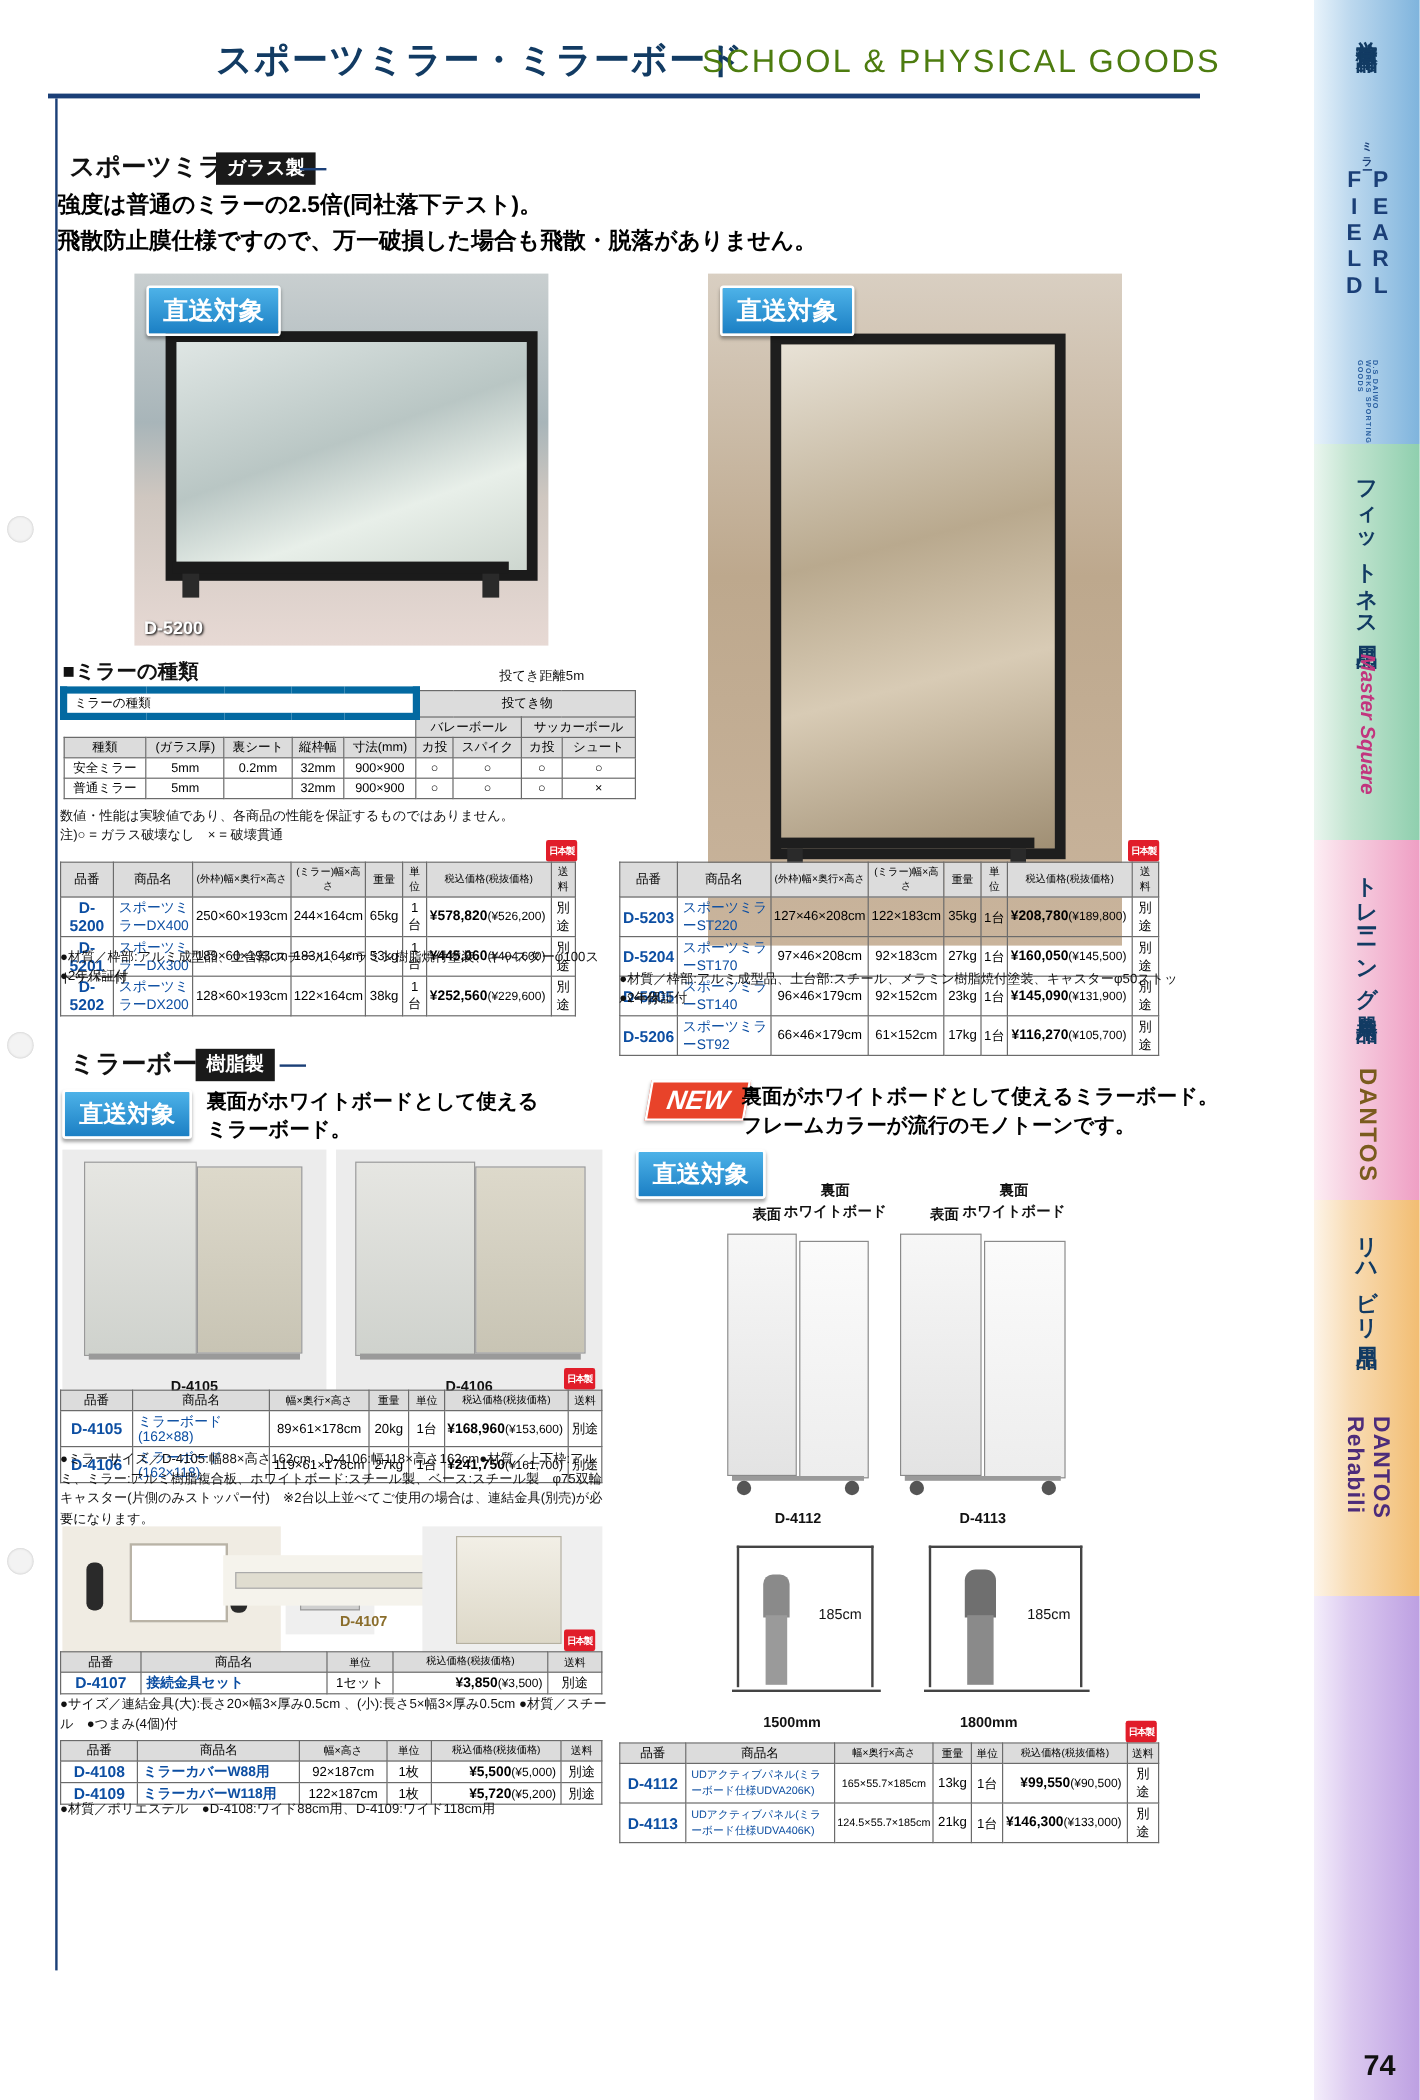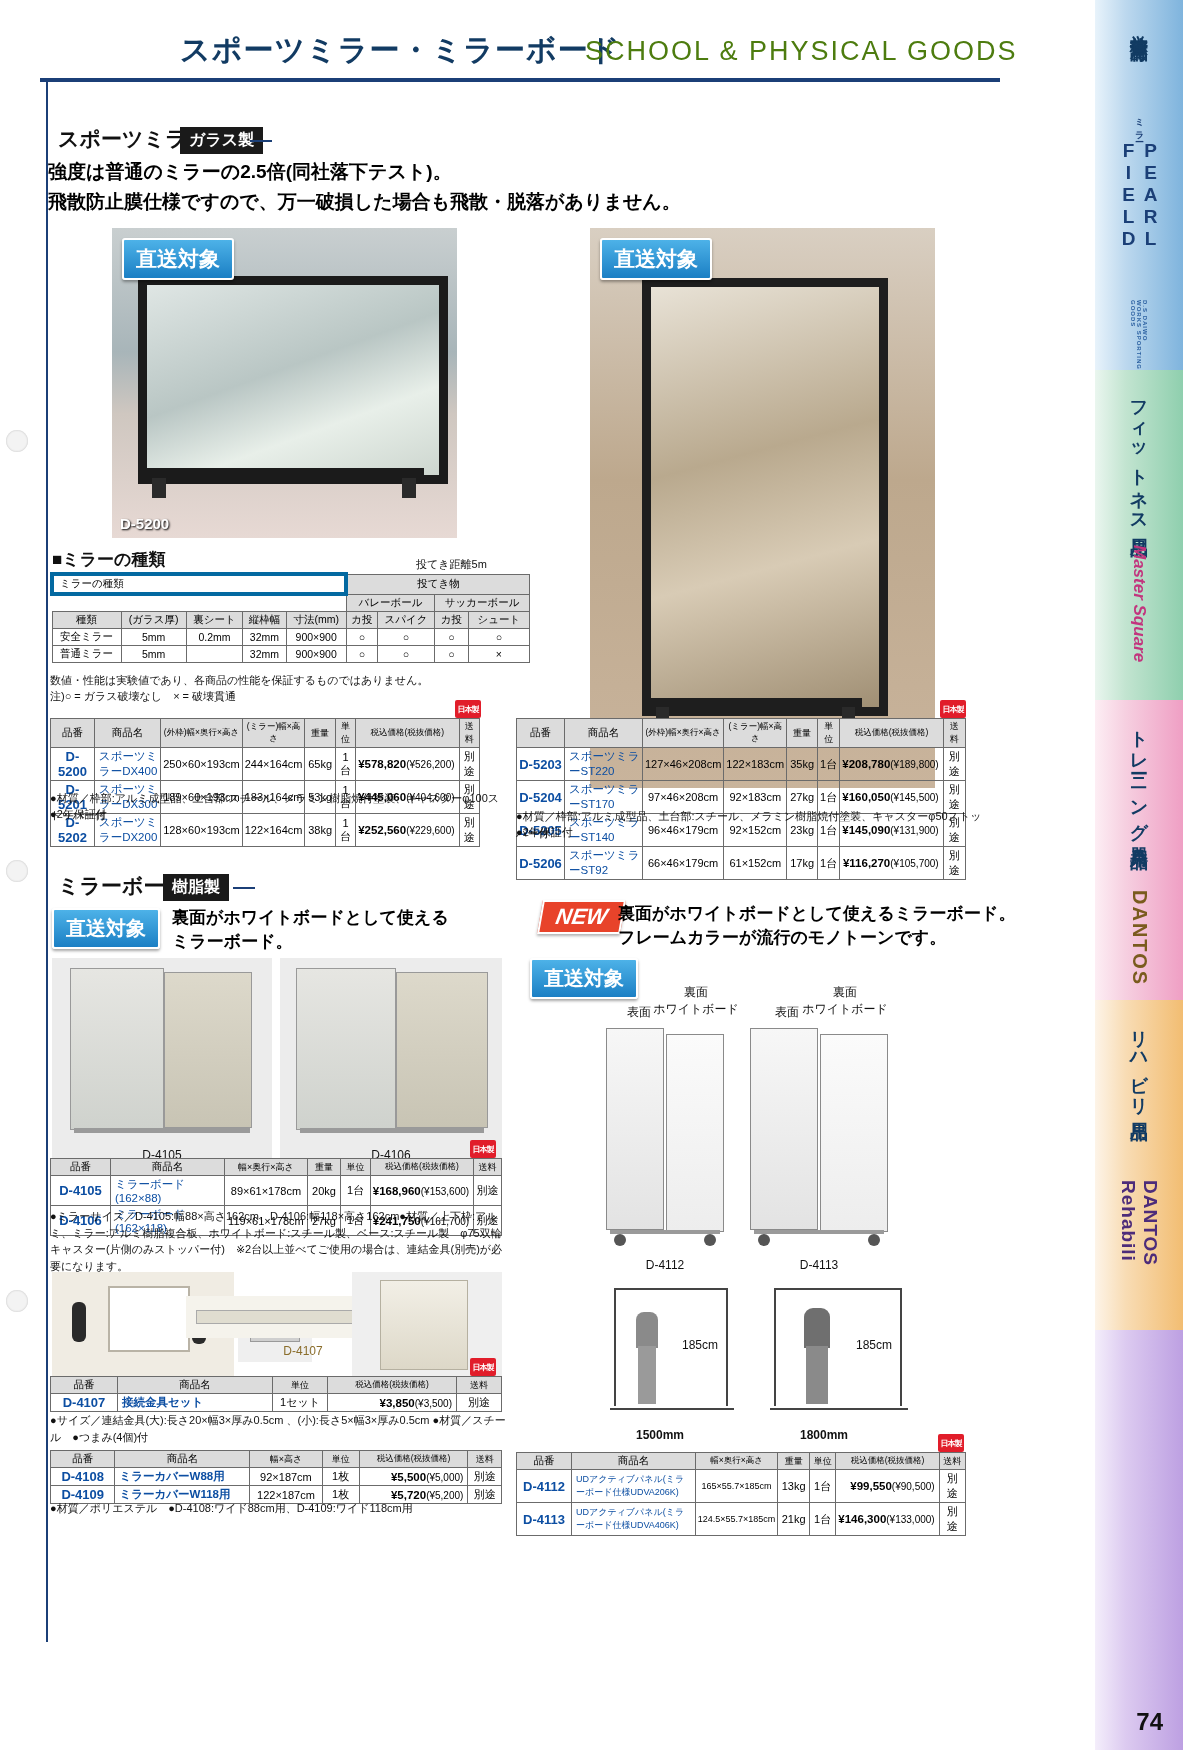--- a/index.html
+++ b/index.html
@@ -75,21 +75,21 @@
   .pricesm{font-weight:normal;font-size:10px;}
 
   .note{position:absolute;font-size:11px;line-height:1.5;color:#111;}
 
   
   .strength td{font-size:10.5px;}
   .strength .hd{background:#dcdcdc;}
 
   .pagenum{position:absolute;right:16px;bottom:12px;font-size:24px;font-weight:bold;color:#111;}
 
-  .fig-label{position:absolute;font-size:12px;font-weight:normal;color:#111;text-align:center;}
+  .fig-label{position:absolute;font-size:12px;font-weight:bold;color:#111;text-align:center;}
   .dim{position:absolute;font-size:12px;color:#111;}
 
   .holes{position:absolute;left:6px;width:22px;height:22px;border-radius:50%;background:#f3f3f3;box-shadow:inset 0 0 2px #bbb;}
 </style>
 </head>
 <body>
 
 <div class="page">
 
   <div class="holes" style="top:430px"></div>
@@ -148,21 +148,21 @@
     <div style="position:absolute;left:252px;top:479px;width:13px;height:18px;background:#2a2a2a;"></div>
   </div>
   <div class="badge-direct" style="left:600px;top:238px">直送対象</div>
 
   <div class="sec-title" style="left:52px;top:548px;font-size:17px">■ミラーの種類</div>
   <div class="note" style="left:416px;top:556px;font-size:11px">投てき距離5m</div>
 
   <table class="strength" style="left:50px;top:572px;width:480px">
     <tbody>
         <tr>
-      <td class="hd" colspan="5" rowspan="1" style="text-align:left;padding-left:6px;background:#fff;border:4px solid #0369a1;">ミラーの種類</td>
+      <td class="hd" colspan="5" rowspan="1" style="text-align:left;padding-left:6px;background:#fff;border:6px solid #0369a1;">ミラーの種類</td>
       <td class="hd" colspan="4">投てき物</td>
     </tr>
     <tr>
       <td class="hd" colspan="5" style="border:none;background:#fff"></td>
       <td class="hd" colspan="2">バレーボール</td>
       <td class="hd" colspan="2">サッカーボール</td>
     </tr>
     <tr class="hdrow">
       <td>種類</td>
       <td>(ガラス厚)</td>

